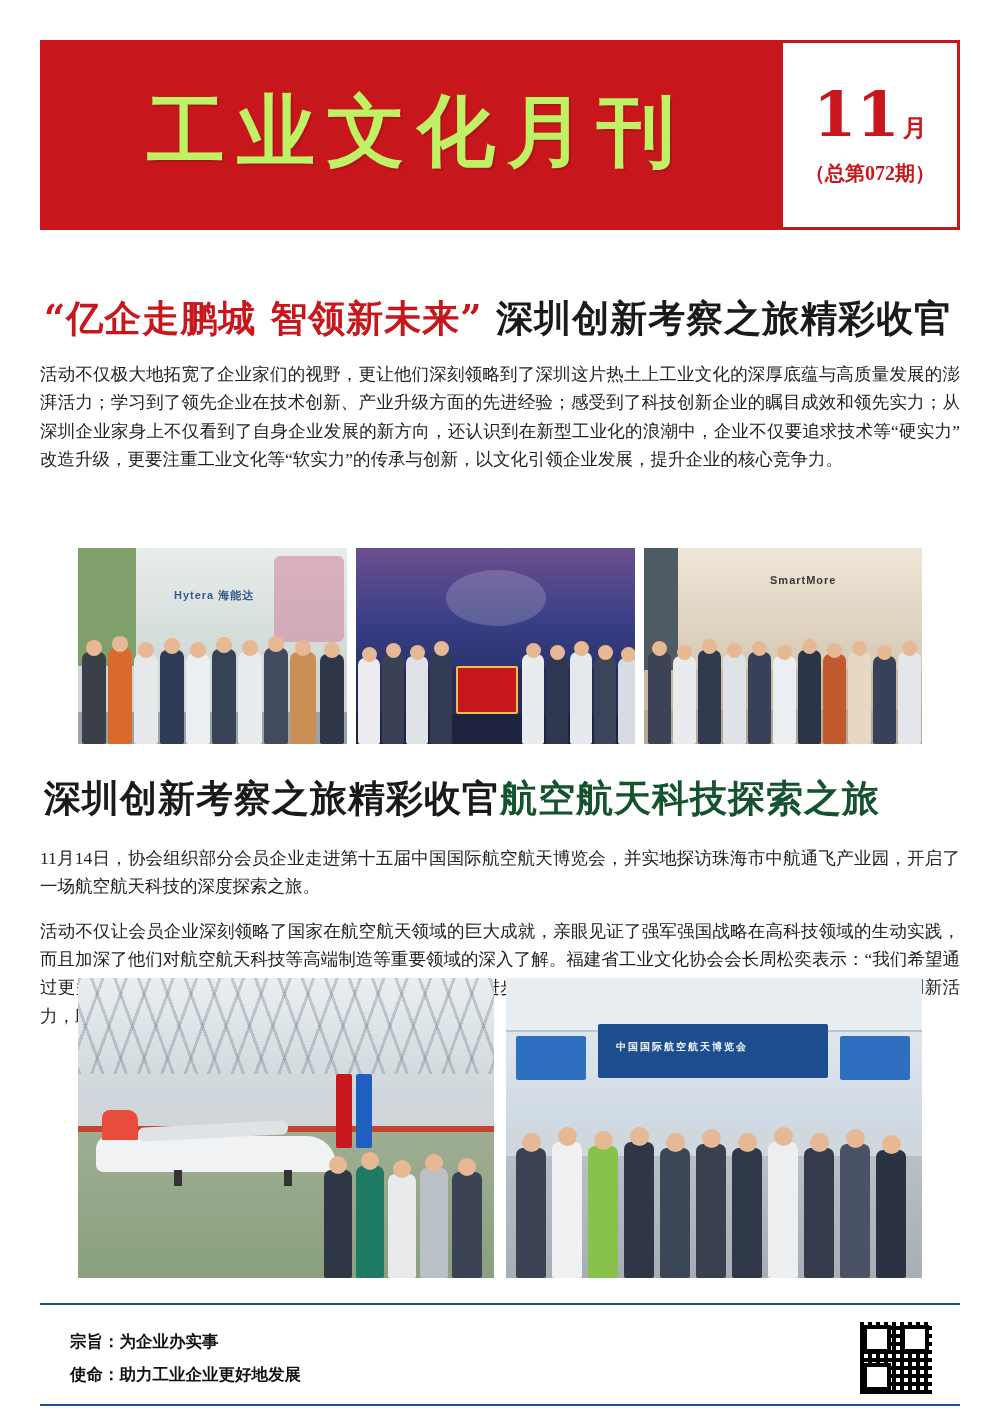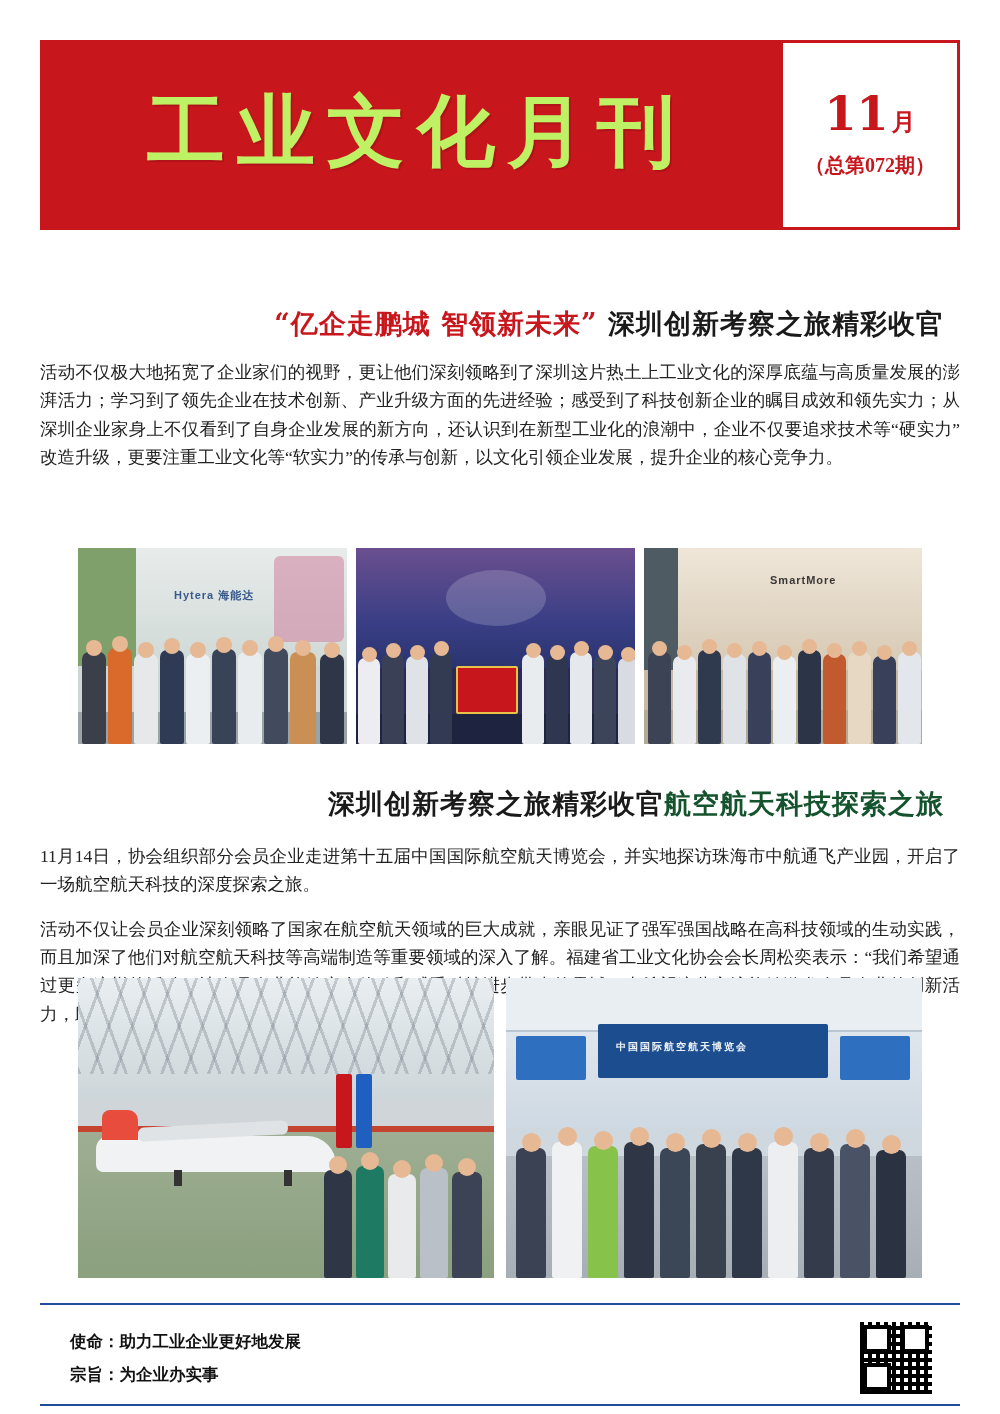--- a/index.html
+++ b/index.html
@@ -62,21 +62,21 @@
     align-items: center;
     justify-content: center;
   }
   .issue-month {
     display: flex;
     align-items: baseline;
     justify-content: center;
     color: #c8161d;
   }
   .issue-month .num {
-    font-size: 46px;
+    font-size: 62px;
     font-weight: bold;
     font-family: "DejaVu Serif", "Liberation Serif", serif;
     line-height: 1;
   }
   .issue-month .unit {
     font-size: 24px;
     font-weight: bold;
     margin-left: 3px;
   }
   .issue-total {
@@ -100,27 +100,27 @@
     font-size: 15px;
     font-family: "Liberation Sans", sans-serif;
   }
   .sourcebar .s1 { width: 280px; text-align: center; }
   .sourcebar .s2 { flex: 1; text-align: center; }
   .sourcebar .s3 { width: 190px; text-align: center; }
 
   
   .article { position: absolute; left: 40px; width: 920px; }
   .headline {
-    text-align: right;
-    font-size: 27px;
+    text-align: left;
+    font-size: 37px;
     font-weight: bold;
     font-family: "DejaVu Serif", "Liberation Serif", serif;
     color: #1a1a1a;
     letter-spacing: 1px;
-    margin: 16px;
+    margin: 4px;
     padding: 0;
   }
   .headline .hl-red { color: #c8161d; }
   .headline .hl-blue { color: #14532d; }
 
   p.body {
     font-size: 17.5px;
     line-height: 1.62;
     color: #222222;
     margin: 0 0 12px 0;
@@ -399,22 +399,22 @@
       <div class="person" style="left:334px;width:30px;height:134px;background:#4a5266;"></div>
       <div class="head" style="left:340px;bottom:130px;width:19px;height:19px;"></div>
       <div class="person" style="left:370px;width:30px;height:128px;background:#2b3342;"></div>
       <div class="head" style="left:376px;bottom:124px;width:19px;height:19px;"></div>
     </div>
   </div>
 
   <div class="footer-rule" style="top:1303px;"></div>
   <div class="footer" style="top:1312px; height:92px;">
     <div class="footer-col c2">
+      <div>宗旨：为企业办实事</div>
       <div>使命：助力工业企业更好地发展</div>
-      <div>宗旨：为企业办实事</div>
     </div>
     <div style="flex:1; display:flex; justify-content:flex-end; padding-right:28px;">
       <div class="qr">
           <div class="blk"></div>
         </div>
     </div>
   </div>
   <div class="footer-rule" style="top:1404px;"></div>
 
 </div>

